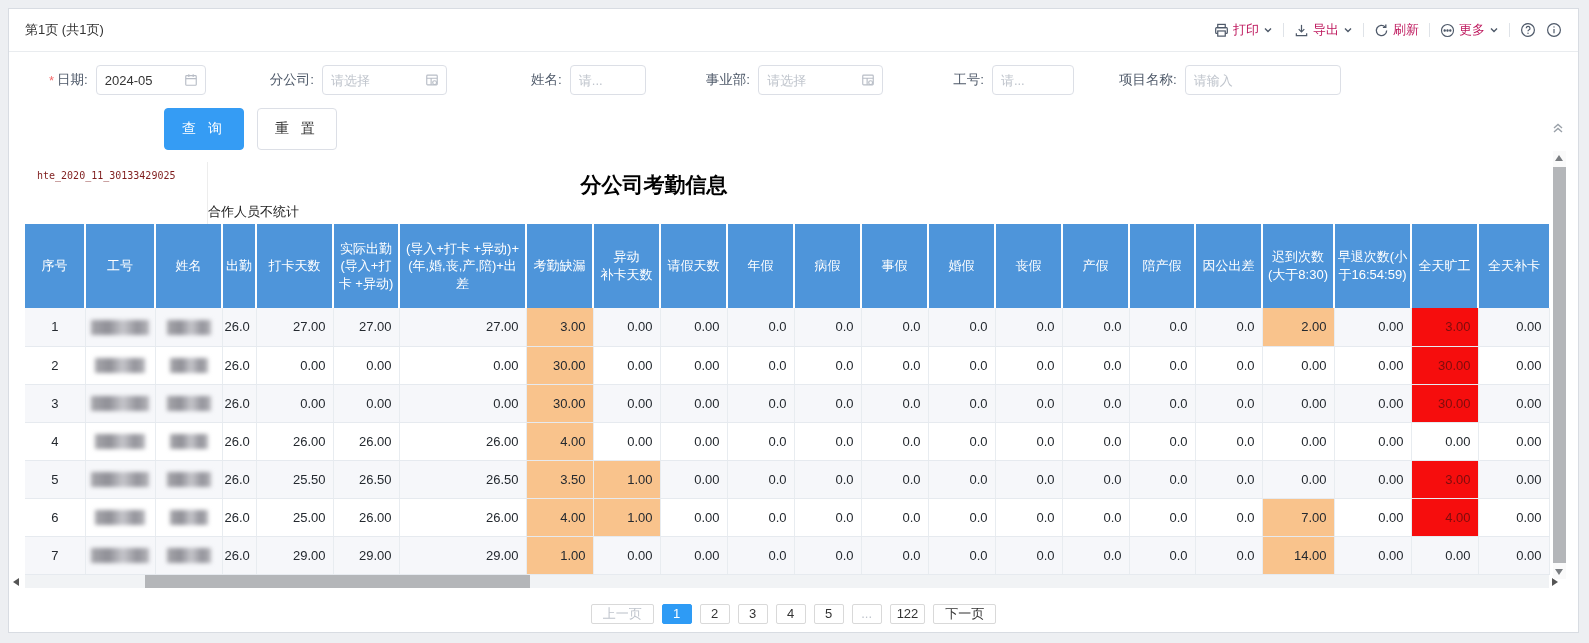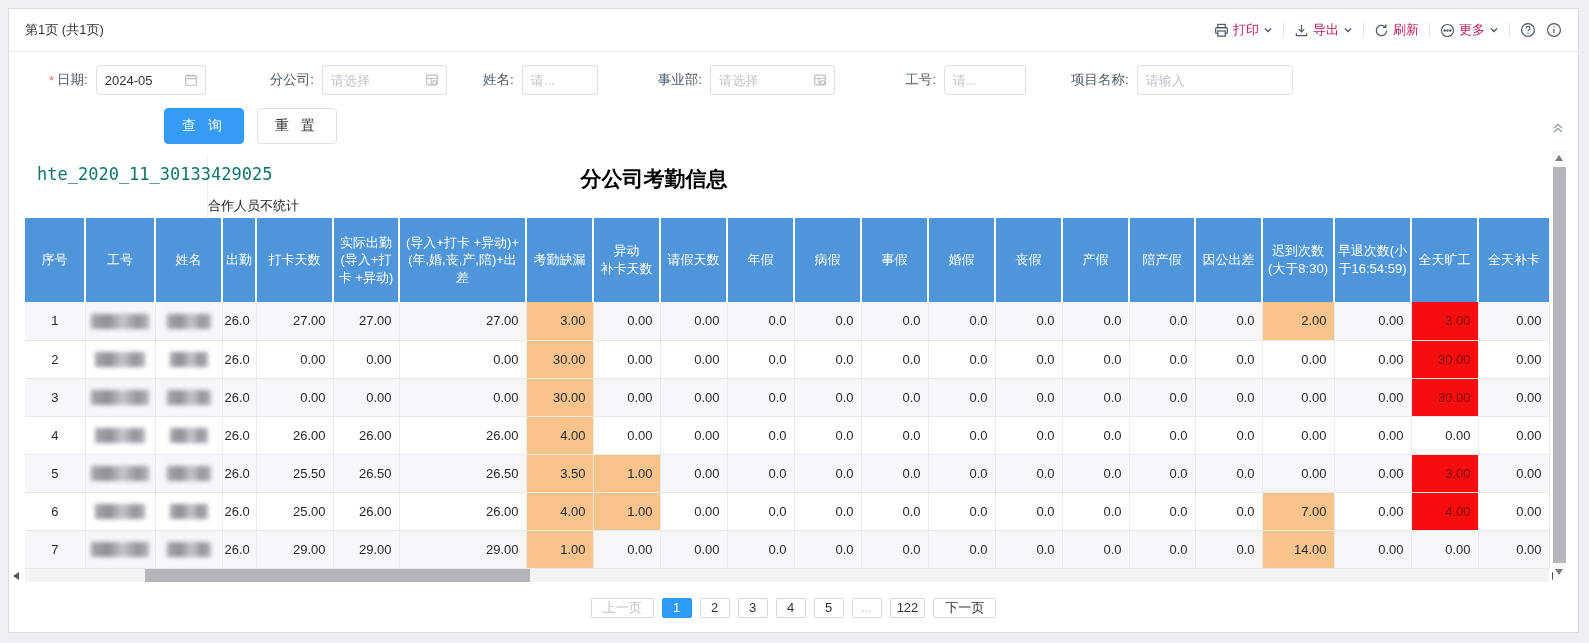--- a/index.html
+++ b/index.html
@@ -16,28 +16,28 @@
   .filterbar{padding:12px 0 0 40px;}
   .frow{display:flex;align-items:center;height:32px;}
   .fg{display:flex;align-items:center;}
   .flabel{margin-right:8px;color:#4e5969;font-size:13.5px;white-space:nowrap;}
   .req{color:#f56c6c;margin-right:3px;font-size:13px;}
   .inp{display:flex;align-items:center;border:1px solid #dcdfe6;border-radius:4px;height:30px;background:#fff;box-sizing:border-box;}
   .inp input{border:none;outline:none;font-size:13px;padding:0 8px;width:100%;color:#333;background:transparent;font-family:inherit;}
   .inp input::placeholder{color:#bfc4cc;}
   .inp .ficon{margin-right:7px;color:#c0c4cc;display:flex;}
   .btnrow{margin:12px 0 12px 115px;display:flex;gap:13px;}
-  .btn{height:36px;padding:0 17px;border-radius:4px;font-size:14px;letter-spacing:4px;cursor:pointer;border:1px solid transparent;font-family:inherit;}
+  .btn{height:42px;padding:0 17px;border-radius:4px;font-size:14px;letter-spacing:4px;cursor:pointer;border:1px solid transparent;font-family:inherit;}
   .btn.primary{background:#359cf4;color:#fff;border-color:#359cf4;}
   .btn.plain{background:#fff;color:#333;border-color:#dcdfe6;letter-spacing:4px;}
   
   .content{position:relative;}
   .band{position:relative;height:62px;}
   .hte-panel{position:absolute;left:14px;top:0;width:185px;height:62px;background:#fff;z-index:3;border-right:1px solid #ededed;box-sizing:border-box;}
-  .hte-panel span{display:block;padding:8px 0 0 14px;font-family:"DejaVu Sans Mono","Liberation Mono",monospace;font-size:17px;color:#0f766e;}
+  .hte-panel span{display:block;padding:8px 0 0 14px;font-family:"DejaVu Sans Mono","Liberation Mono",monospace;font-size:10px;color:#7f1d1d;}
   .note{position:absolute;left:199px;bottom:3px;font-size:13px;color:#222;}
   .rtitle{position:absolute;top:9px;left:0;width:1290px;text-align:center;font-size:21px;font-weight:bold;color:#000;}
   
   table.att{border-collapse:collapse;table-layout:fixed;margin-left:16px;width:1524px;font-size:13px;}
   table.att th{background:#4e95da;color:#fff;font-weight:normal;font-size:13px;line-height:1.35;height:84px;padding:2px 2px;border-right:2px solid #fff;word-break:break-all;white-space:pre-line;text-align:center;box-sizing:border-box;}
   table.att th:last-child{border-right:none;}
   table.att td{height:38px;padding:0 7px 0 2px;border-right:1px solid #e8ecf0;border-bottom:1px solid #e6eaef;text-align:right;color:#24292f;box-sizing:border-box;white-space:nowrap;overflow:hidden;}
   table.att td.c{text-align:center;padding:0 2px;}
   table.att tr:nth-child(odd) td{background:#f6f7fa;}
   table.att tr:nth-child(even) td{background:#fff;}
@@ -164,21 +164,21 @@
         <span class="inp" style="width:110px;">
           <input value="2024-05" style="">
           <span class="ficon">
               <svg width="14" height="14" viewBox="0 0 16 16" fill="none" stroke="#b8bdc6" stroke-width="1.3">
                 <rect x="2" y="3" width="12" height="11" rx="1"></rect>
                 <path d="M2 6.5h12M5.5 1.5v3M10.5 1.5v3"></path>
               </svg>
             </span>
         </span>
       </div>
-      <div class="fg" style="margin-right:36px;">
+      <div class="fg" style="margin-right:84px;">
         <span class="flabel">分公司:</span>
         <span class="inp" style="width:125px;">
           <input placeholder="请选择" style="">
           <span class="ficon">
               <svg width="14" height="14" viewBox="0 0 16 16" fill="none" stroke="#b8bdc6" stroke-width="1.3">
                 <rect x="2" y="2.5" width="12" height="11" rx="1"></rect>
                 <path d="M2 6h12M7 6v7.5"></path>
                 <circle cx="11" cy="11" r="2.2"></circle>
               </svg>
             </span>

